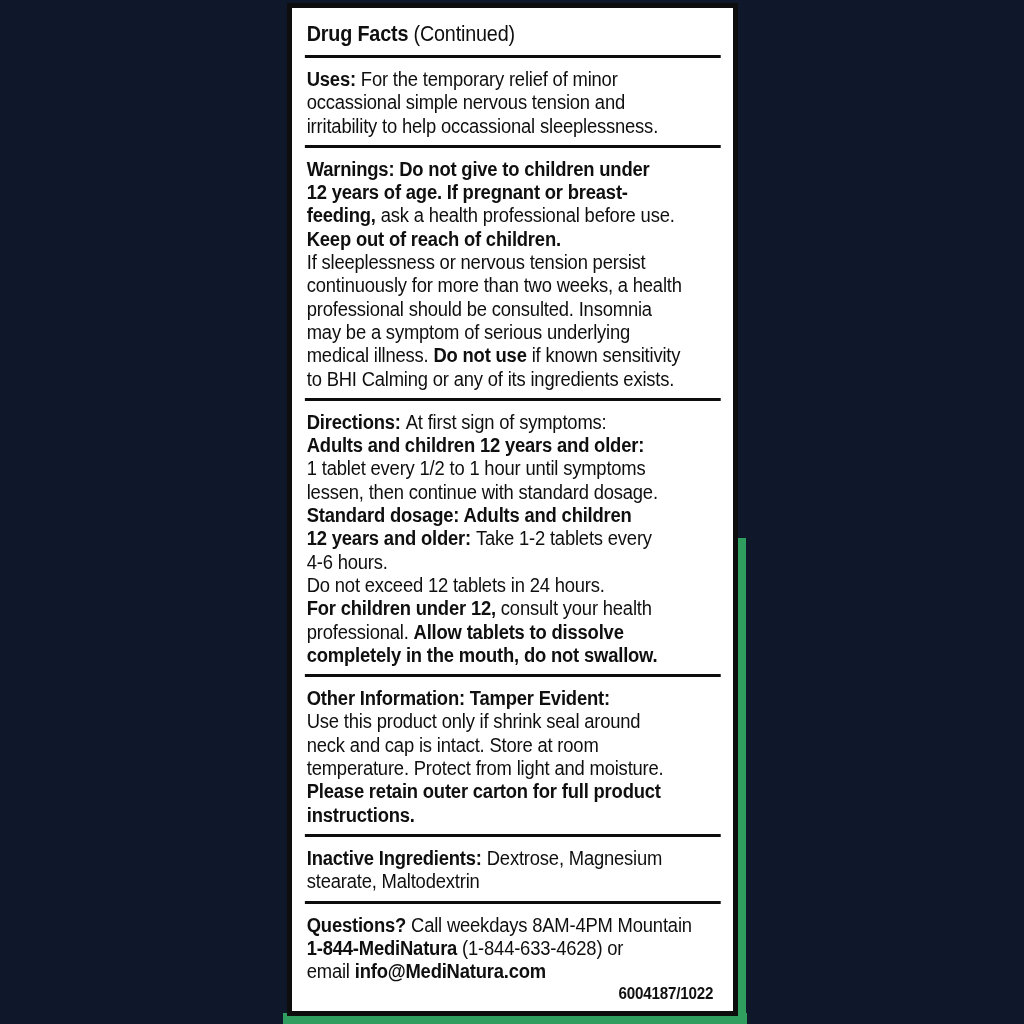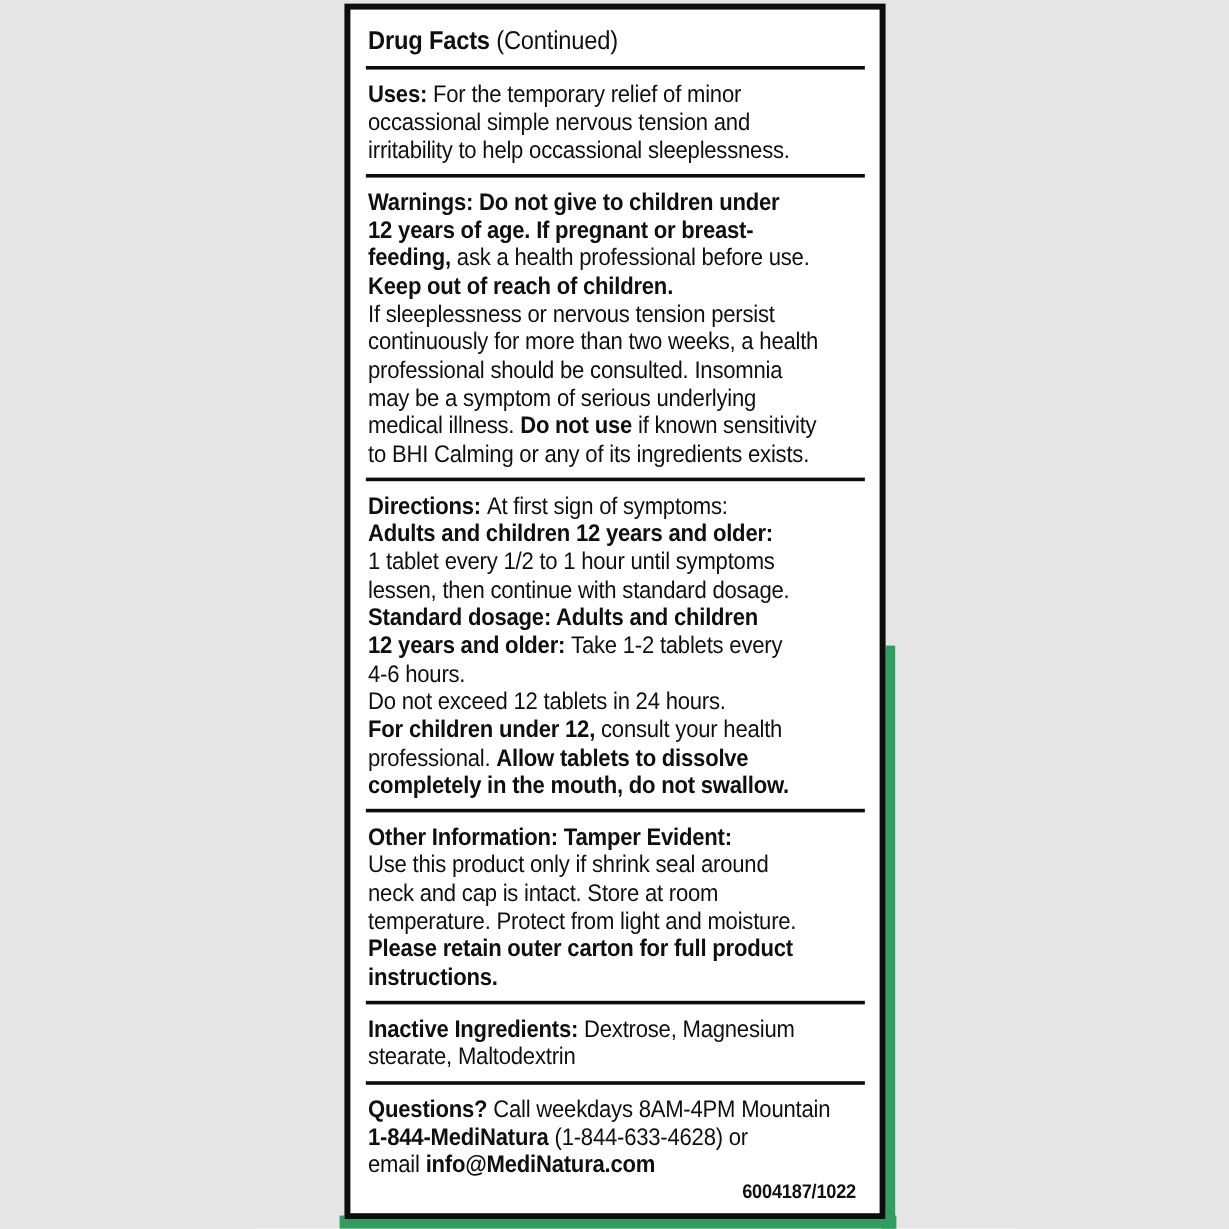--- a/index.html
+++ b/index.html
@@ -8,21 +8,21 @@
     width: 1024px;
     height: 1024px;
     background: #ffffff;
     overflow: hidden;
     font-family: "Liberation Sans", "DejaVu Sans", sans-serif;
   }
   .page {
     position: relative;
     width: 1024px;
     height: 1024px;
-    background: #e5e5e5;
+    background: #0f172a;
   }
   .green-strip-vertical {
     position: absolute;
     left: 735px;
     top: 538px;
     width: 11px;
     height: 486px;
     background: #2f9e5e;
     z-index: 1;
   }

